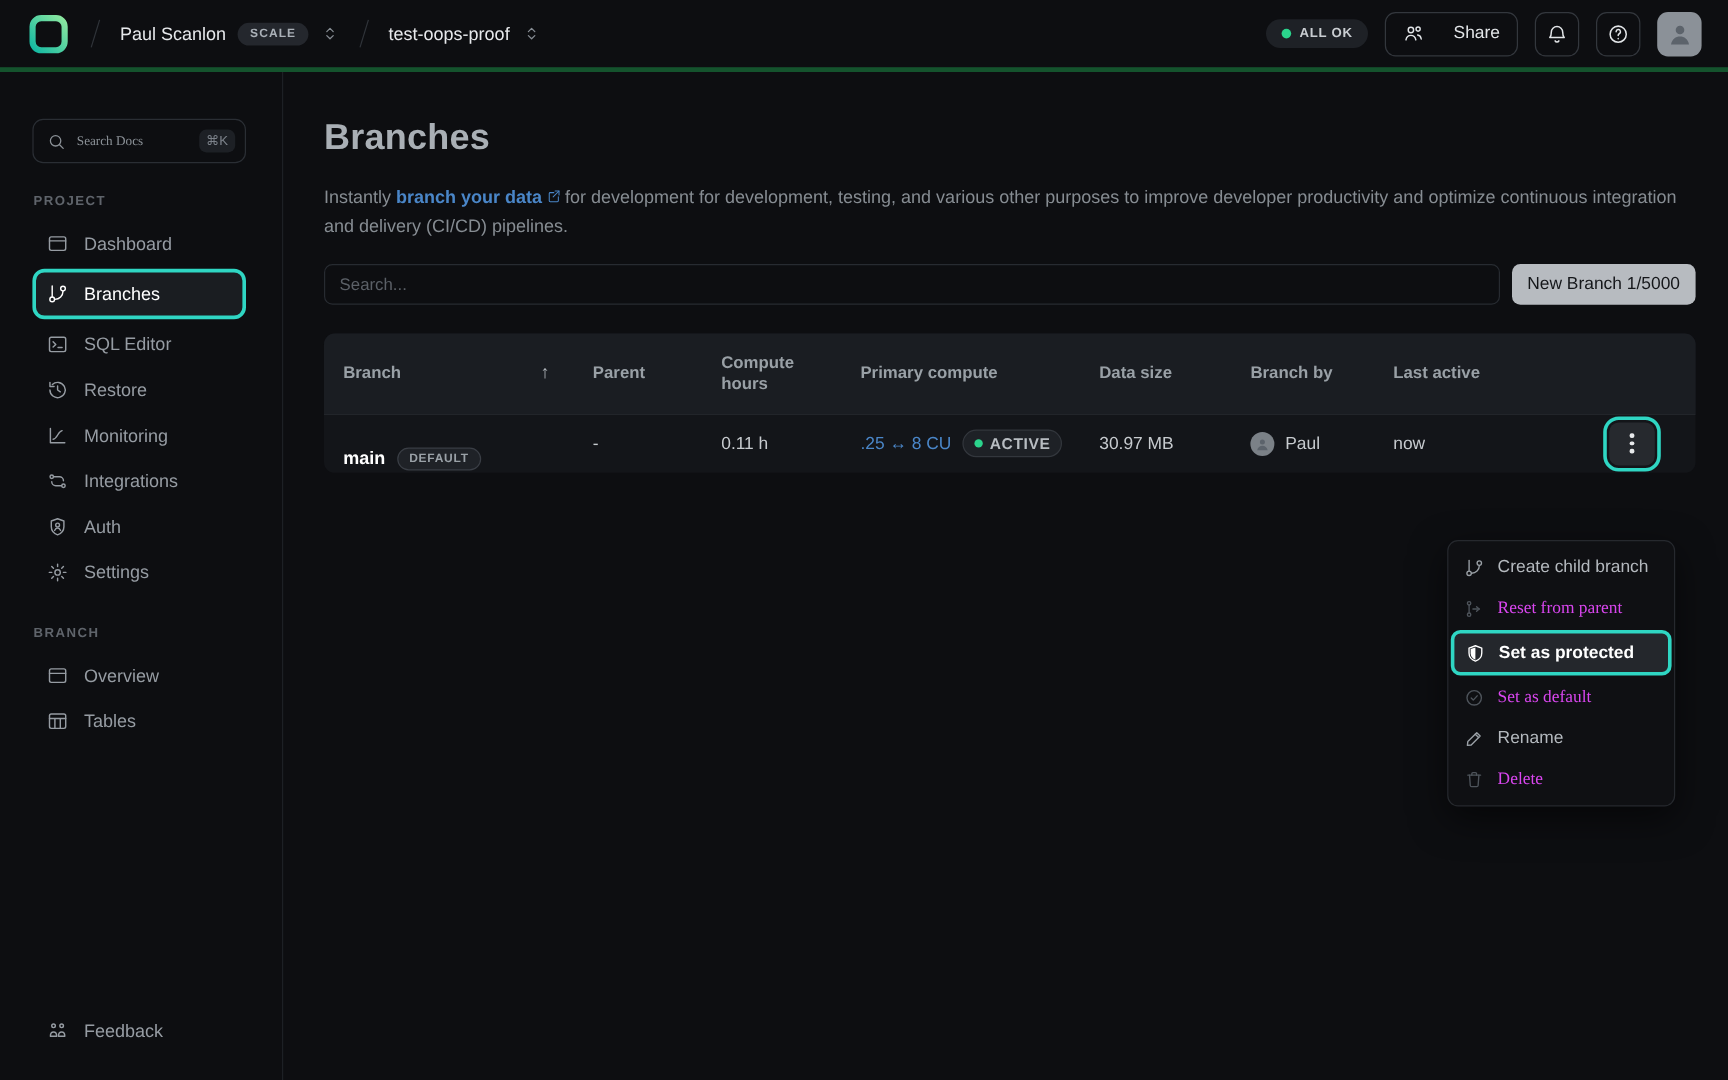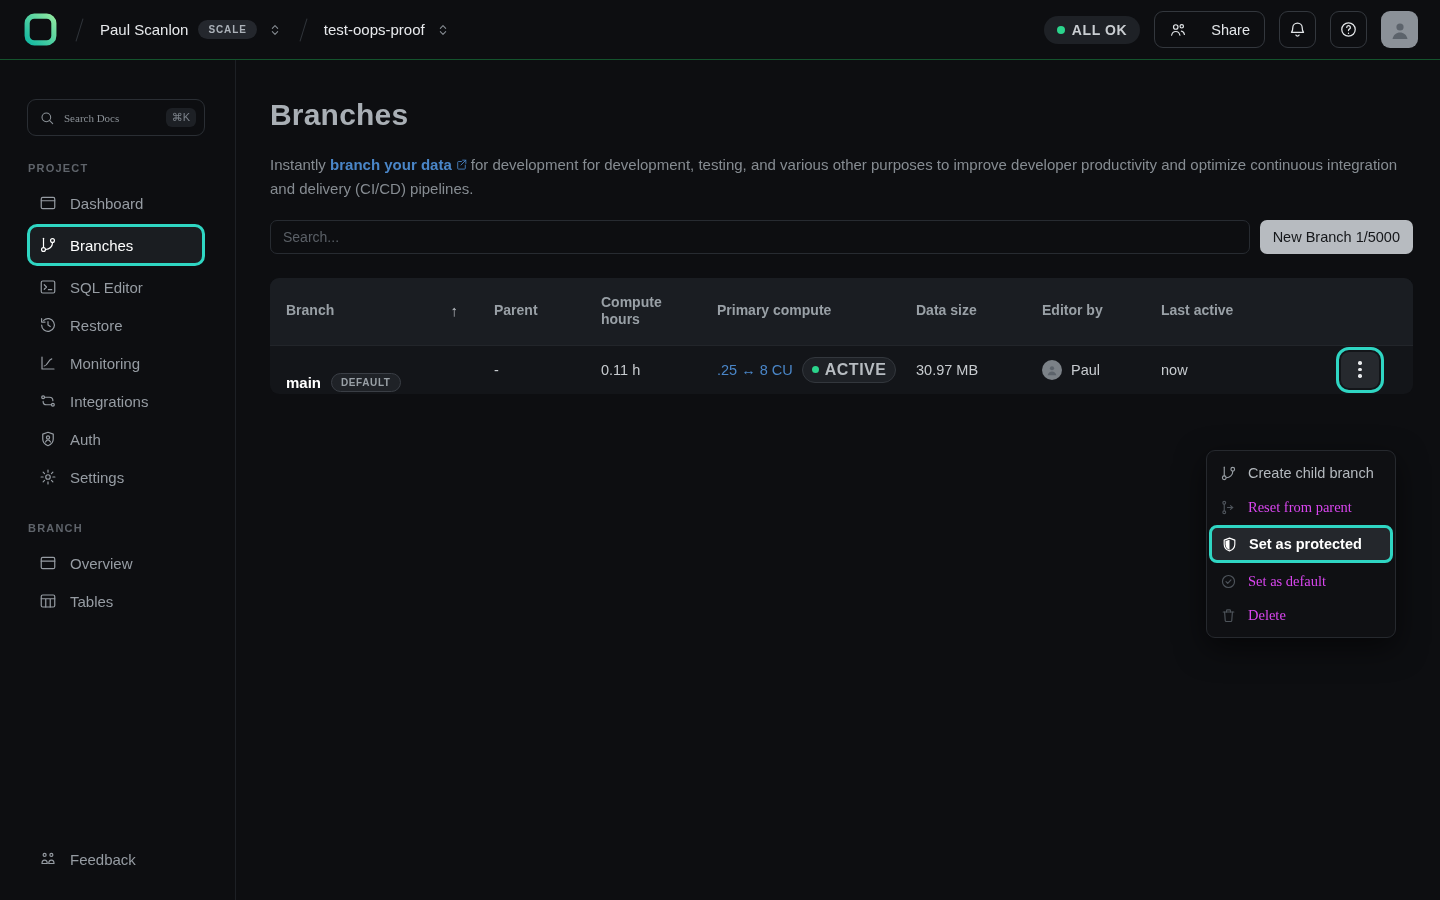--- a/index.html
+++ b/index.html
@@ -4,30 +4,30 @@
 <style>
   * { margin:0; padding:0; box-sizing:border-box; }
   html,body { width:1440px; height:900px; background:#0d0e11; overflow:hidden;
     font-family:"Liberation Sans", sans-serif; color:#c7cbcf; }
 
   svg { display:block; }
   .ic { stroke:currentColor; fill:none; stroke-width:1.6; stroke-linecap:round; stroke-linejoin:round; }
 
   
   .header { height:60px; display:flex; align-items:center; padding:0 22px 0 22px;
-    border-bottom:1px solid #14532d; }
+    border-bottom:4px solid #14532d; }
   .logo { width:37px; height:37px; }
   .crumb-sep { width:1px; height:24px; background:#30343a; transform:rotate(17deg); margin:0 20px; }
   .crumb { display:flex; align-items:center; gap:10px; font-size:15px; color:#e7e9ec; font-weight:500; cursor:pointer; }
   .badge-pill { background:#24272d; color:#abb1b8; font-size:10px; font-weight:700;
     letter-spacing:.9px; padding:4px 10px; border-radius:999px; }
   .updown { color:#868c93; width:16px; height:16px; }
   .header-right { margin-left:auto; display:flex; align-items:center; gap:14px; }
   .status-pill { display:flex; align-items:center; gap:7px; background:#1e2126; border-radius:999px;
-    padding:6px 13px; font-size:14px; font-weight:700; letter-spacing:.6px; color:#c9cdd1; }
+    padding:6px 13px; font-size:11px; font-weight:700; letter-spacing:.6px; color:#c9cdd1; }
   .dot-green { width:8px; height:8px; border-radius:50%; background:#2bd48c; }
   .hbtn { height:37px; border:1px solid #33373d; border-radius:9px; background:transparent;
     color:#e2e5e8; display:flex; align-items:center; justify-content:center; cursor:pointer; }
   .share-btn { padding:0 14px; gap:24px; font-size:14.5px; font-weight:500; }
   .icon-btn { width:37px; }
   .avatar { width:37px; height:37px; border-radius:9px; background:#8b9198; display:flex;
     align-items:center; justify-content:center; cursor:pointer; overflow:hidden; }
 
   
   .shell { display:flex; height:840px; }
@@ -75,21 +75,21 @@
   .th-branch { display:flex; align-items:center; justify-content:space-between; padding-right:36px; }
   .sort-arrow { color:#b9bec3; font-size:15px; cursor:pointer; }
   .trow { height:48px; font-size:14.5px; color:#c7cbcf; }
   .cell-branch { display:flex; align-items:center; gap:10px;margin-top:26px; }
   .branch-name { color:#fff; font-weight:600; font-size:15px; }
   .tag { border:1px solid #3a3e45; background:#1f2227; color:#9aa1a7; font-size:10px;
     font-weight:700; letter-spacing:.6px; border-radius:999px; padding:3px 9px; }
   .compute-cell { display:flex; align-items:center; gap:9px;text-align:center; }
   .cu { color:#4a86c8; font-weight:500; white-space:nowrap; }
   .active-pill { display:flex; align-items:center; gap:6px; border:1px solid #33373d; background:#1e2126;
-    border-radius:999px; padding:3px 9px; font-size:16px; font-weight:700; letter-spacing:.5px; color:#b7bcc1; }
+    border-radius:999px; padding:3px 9px; font-size:13px; font-weight:700; letter-spacing:.5px; color:#b7bcc1; }
   .active-pill .dot-green { width:7px; height:7px; }
   .creator { display:flex; align-items:center; gap:9px; }
   .mini-avatar { width:20px; height:20px; border-radius:50%; background:#7b8187; display:flex;
     align-items:center; justify-content:center; overflow:hidden; }
   .kebab-btn { width:38px; height:36px; border-radius:8px; background:#26292e; border:none;
     color:#e8eaec; display:flex; flex-direction:column; align-items:center; justify-content:center;
     gap:3px; cursor:pointer; outline:3px solid #2fd6c3; outline-offset:2px; }
   .kebab-btn i { width:3.5px; height:3.5px; border-radius:50%; background:#e8eaec; }
 
   
@@ -305,21 +305,21 @@
         <div class="th th-branch">
           <span>Branch</span>
           <span class="sort-arrow">↑</span>
         </div>
         <div class="th">Parent</div>
         <div class="th">
           <span class="th-narrow" style="display:inline-block">Compute hours</span></div>
         <div class="th">Primary compute</div>
         <div class="th">Data size</div>
         <div class="th">
-          <span class="th-narrow" style="display:inline-block">Editor by</span></div>
+          <span class="th-narrow" style="display:inline-block">Branch by</span></div>
         <div class="th">Last active</div>
         <div></div>
       </div>
 
       <div class="tgrid trow">
         <div class="cell-branch">
           <span class="branch-name">main</span>
           <span class="tag">DEFAULT</span>
         </div>
         <div>-</div>
@@ -377,20 +377,27 @@
           </svg>
         <span>Set as protected</span>
       </div>
       <div class="menu-item disabled">
         <svg class="m-ic ic" viewBox="0 0 24 24">
           <circle cx="12" cy="12" r="8.5"></circle>
             <path d="M8.5 12.3l2.4 2.4 4.6-5"></path>
           </svg>
         <span>Set as default</span>
       </div>
+      <div class="menu-item">
+        <svg class="m-ic ic" viewBox="0 0 24 24">
+          <path d="M15 5l4 4L8.5 19.5 4 20l.5-4.5z"></path>
+            <path d="M13.2 6.8l4 4"></path>
+          </svg>
+        <span>Rename</span>
+      </div>
       <div class="menu-item disabled">
         <svg class="m-ic ic" viewBox="0 0 24 24">
           <path d="M4.5 7h15"></path>
             <path d="M9.2 7V5.3A1.3 1.3 0 0 1 10.5 4h3a1.3 1.3 0 0 1 1.3 1.3V7"></path>
           <path d="M6.5 7l.9 12.2a1.5 1.5 0 0 0 1.5 1.3h6.2a1.5 1.5 0 0 0 1.5-1.3L17.5 7"></path>
           </svg>
         <span>Delete</span>
       </div>
     </div>
   </div>

